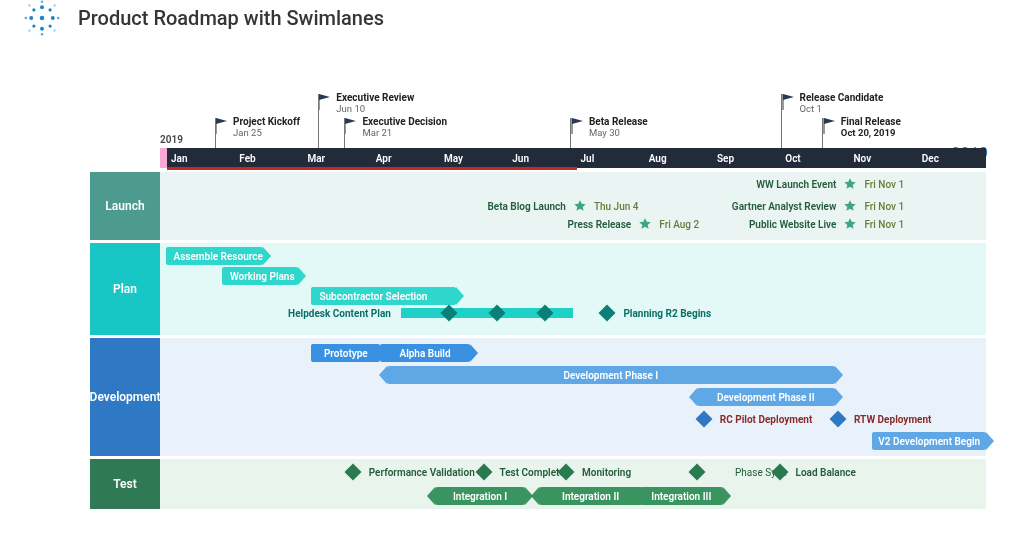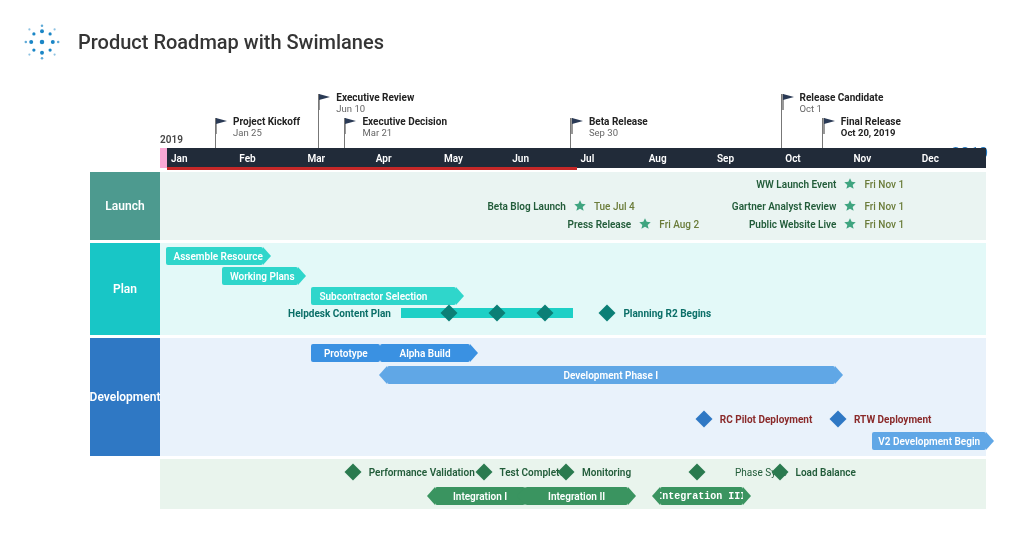--- a/index.html
+++ b/index.html
@@ -9,21 +9,21 @@
     width: 1024px;
     height: 560px;
     position: relative;
     overflow: hidden;
     font-size: 12px;
     color: #222;
   }
   .header {
     display: flex;
     align-items: center;
-    padding: 24px 24px 8px 24px;
+    padding: 0 24px 8px 24px;
   }
   .logo { width: 36px; height: 36px; margin-right: 18px; color:#1b86c6; }
   .title { font-size: 20px; font-weight: 500; color: #353535; }
 
   .chart {
     position: absolute;
     left: 90px;
     top: 78px;
     width: 896px;
     height: 460px;
@@ -224,21 +224,21 @@
         </div>
       </div>
       <div class="flag" style="left: 480.935px; top: 40px;">
         <svg viewBox="0 0 14 16" class="flag-icon">
           <path d="M1 0 L1 16" stroke="#555" stroke-width="1.2"></path>
           <path d="M1 0 L12 3 L1 6 Z" fill="#2a3a55"></path>
         </svg>
         <div class="flag-pole" style="height:30px;"></div>
         <div class="flag-text">
           <div class="flag-title">Beta Release</div>
-          <div class="flag-date " style="">Sep 30</div>
+          <div class="flag-date " style="">May 30</div>
         </div>
       </div>
       <div class="flag" style="left: 691.565px; top: 16px;">
         <svg viewBox="0 0 14 16" class="flag-icon">
           <path d="M1 0 L1 16" stroke="#555" stroke-width="1.2"></path>
           <path d="M1 0 L12 3 L1 6 Z" fill="#2a3a55"></path>
         </svg>
         <div class="flag-pole" style="height:54px;"></div>
         <div class="flag-text">
           <div class="flag-title">Release Candidate</div>
@@ -275,21 +275,21 @@
 
   <div id="lanes" style="position:absolute; left:70px; top:94px; width:826px;">
 
     <div class="lane lane-launch" style="top:0; height:68px;">
       <div class="lane-label teal-med">Launch</div>
       <div class="lane-body" id="launch-body">
           <div class="star" style="left: 419.883px; top: 34px;"><svg viewBox="0 0 24 24" width="14" height="14">
               <path fill="#3fa580" d="M12 2l2.9 6.3 6.9.6-5.2 4.6 1.6 6.8L12 16.9 5.8 20.3l1.6-6.8L2.2 8.9l6.9-.6z"></path>
             </svg></div>
           <div class="evt-label-left txt-green" style="left: 411.883px; top: 34px;">Beta Blog Launch</div>
-          <div class="evt-label-right dim" style="left: 427.883px; top: 34px;">Tue Jul 4</div>
+          <div class="evt-label-right dim" style="left: 427.883px; top: 34px;">Thu Jun 4</div>
           <div class="star" style="left: 485.275px; top: 52px;"><svg viewBox="0 0 24 24" width="14" height="14">
               <path fill="#3fa580" d="M12 2l2.9 6.3 6.9.6-5.2 4.6 1.6 6.8L12 16.9 5.8 20.3l1.6-6.8L2.2 8.9l6.9-.6z"></path>
             </svg></div>
           <div class="evt-label-left txt-green" style="left: 477.275px; top: 52px;">Press Release</div>
           <div class="evt-label-right dim" style="left: 493.275px; top: 52px;">Fri Aug 2</div>
           <div class="star" style="left: 690.398px; top: 12px;"><svg viewBox="0 0 24 24" width="14" height="14">
               <path fill="#3fa580" d="M12 2l2.9 6.3 6.9.6-5.2 4.6 1.6 6.8L12 16.9 5.8 20.3l1.6-6.8L2.2 8.9l6.9-.6z"></path>
             </svg></div>
           <div class="evt-label-left txt-green" style="left: 682.398px; top: 12px;">WW Launch Event</div>
           <div class="evt-label-right dim" style="left: 698.398px; top: 12px;">Fri Nov 1</div>
@@ -323,41 +323,43 @@
         </div>
     </div>
     <div class="sep" style="top:163px;"></div>
 
     <div class="lane lane-dev" style="top:166px; height:118px;">
       <div class="lane-label blue-med">Development</div>
       <div class="lane-body" id="dev-body">
           <div class="bar bar-blue" style="left: 151.433px; width: 68.8333px; top: 6px; justify-content: center;">Prototype</div>
           <div class="bar bar-blue arrow-right" style="left: 220.267px; width: 89.4833px; top: 6px; justify-content: center;">Alpha Build</div>
           <div class="bar bar-blue2 arrow-right arrow-left" style="left: 227.15px; width: 447.417px; top: 28px; justify-content: center;">Development Phase I</div>
+          <div class="bar bar-blue2 arrow-right arrow-left" style="left: 536.9px; width: 137.667px; top: 50px; justify-content: center;">Development Phase II</div>
           <div class="bar bar-blue2 arrow-right" style="left: 712.425px; width: 113.575px; top: 94px; justify-content: center;">V2 Development Begin</div>
           <div class="diamond" style="left: 543.783px; top: 81px; background: rgb(47, 120, 196);"></div>
           <div class="evt-label-right txt-maroon" style="font-weight: 700; left: 553.783px; top: 81px;">RC Pilot Deployment</div>
           <div class="diamond" style="left: 678.008px; top: 81px; background: rgb(47, 120, 196);"></div>
           <div class="evt-label-right txt-maroon" style="font-weight: 700; left: 688.008px; top: 81px;">RTW Deployment</div>
         </div>
     </div>
     <div class="sep" style="top:284px;"></div>
 
     <div class="lane lane-test" style="top:287px; height:50px;">
+      <div class="lane-label green-dk">Test</div>
       <div class="lane-body" id="test-body">
           <div class="diamond" style="left: 192.733px; top: 13px; background: rgb(42, 122, 79);"></div>
           <div class="evt-label-right txt-green" style="font-weight: 600; left: 202.733px; top: 13px;">Performance Validation</div>
           <div class="diamond" style="left: 323.517px; top: 13px; background: rgb(42, 122, 79);"></div>
           <div class="evt-label-right txt-green" style="font-weight: 600; left: 333.517px; top: 13px;">Test Complete</div>
           <div class="diamond" style="left: 406.117px; top: 13px; background: rgb(42, 122, 79);"></div>
           <div class="evt-label-right txt-green" style="font-weight: 600; left: 416.117px; top: 13px;">Monitoring</div>
           <div class="diamond" style="left: 536.9px; top: 13px; background: rgb(42, 122, 79);"></div>
           <div class="evt-label-right txt-green" style="font-weight: 400; left: 569px; top: 13px;">Phase Sync</div>
           <div class="diamond" style="left: 619.5px; top: 13px; background: rgb(42, 122, 79);"></div>
           <div class="evt-label-right txt-green" style="font-weight: 600; left: 629.5px; top: 13px;">Load Balance</div>
           <div class="bar bar-green arrow-right arrow-left" style="left: 275.333px; width: 89.4833px; top: 28px; justify-content: center;">Integration I</div>
-          <div class="bar bar-green arrow-right arrow-left" style="left: 365px; width: 103.25px; top: 28px; justify-content: center;">Integration II</div>
-          <div class="bar bar-green arrow-right arrow-left" style="left: 500px; width: 82.6px; top: 28px; justify-content: center; font-family: Liberation Mono, monospace;">Integration III</div>
+          <div class="bar bar-green arrow-right arrow-left" style="left: 379px; width: 103.25px; top: 28px; justify-content: center;">Integration II</div>
+          <div class="bar bar-green arrow-right arrow-left" style="left: 480px; width: 82.6px; top: 28px; justify-content: center;">Integration III</div>
         </div>
     </div>
   </div>
 
 </div>
 
 </body></html>

